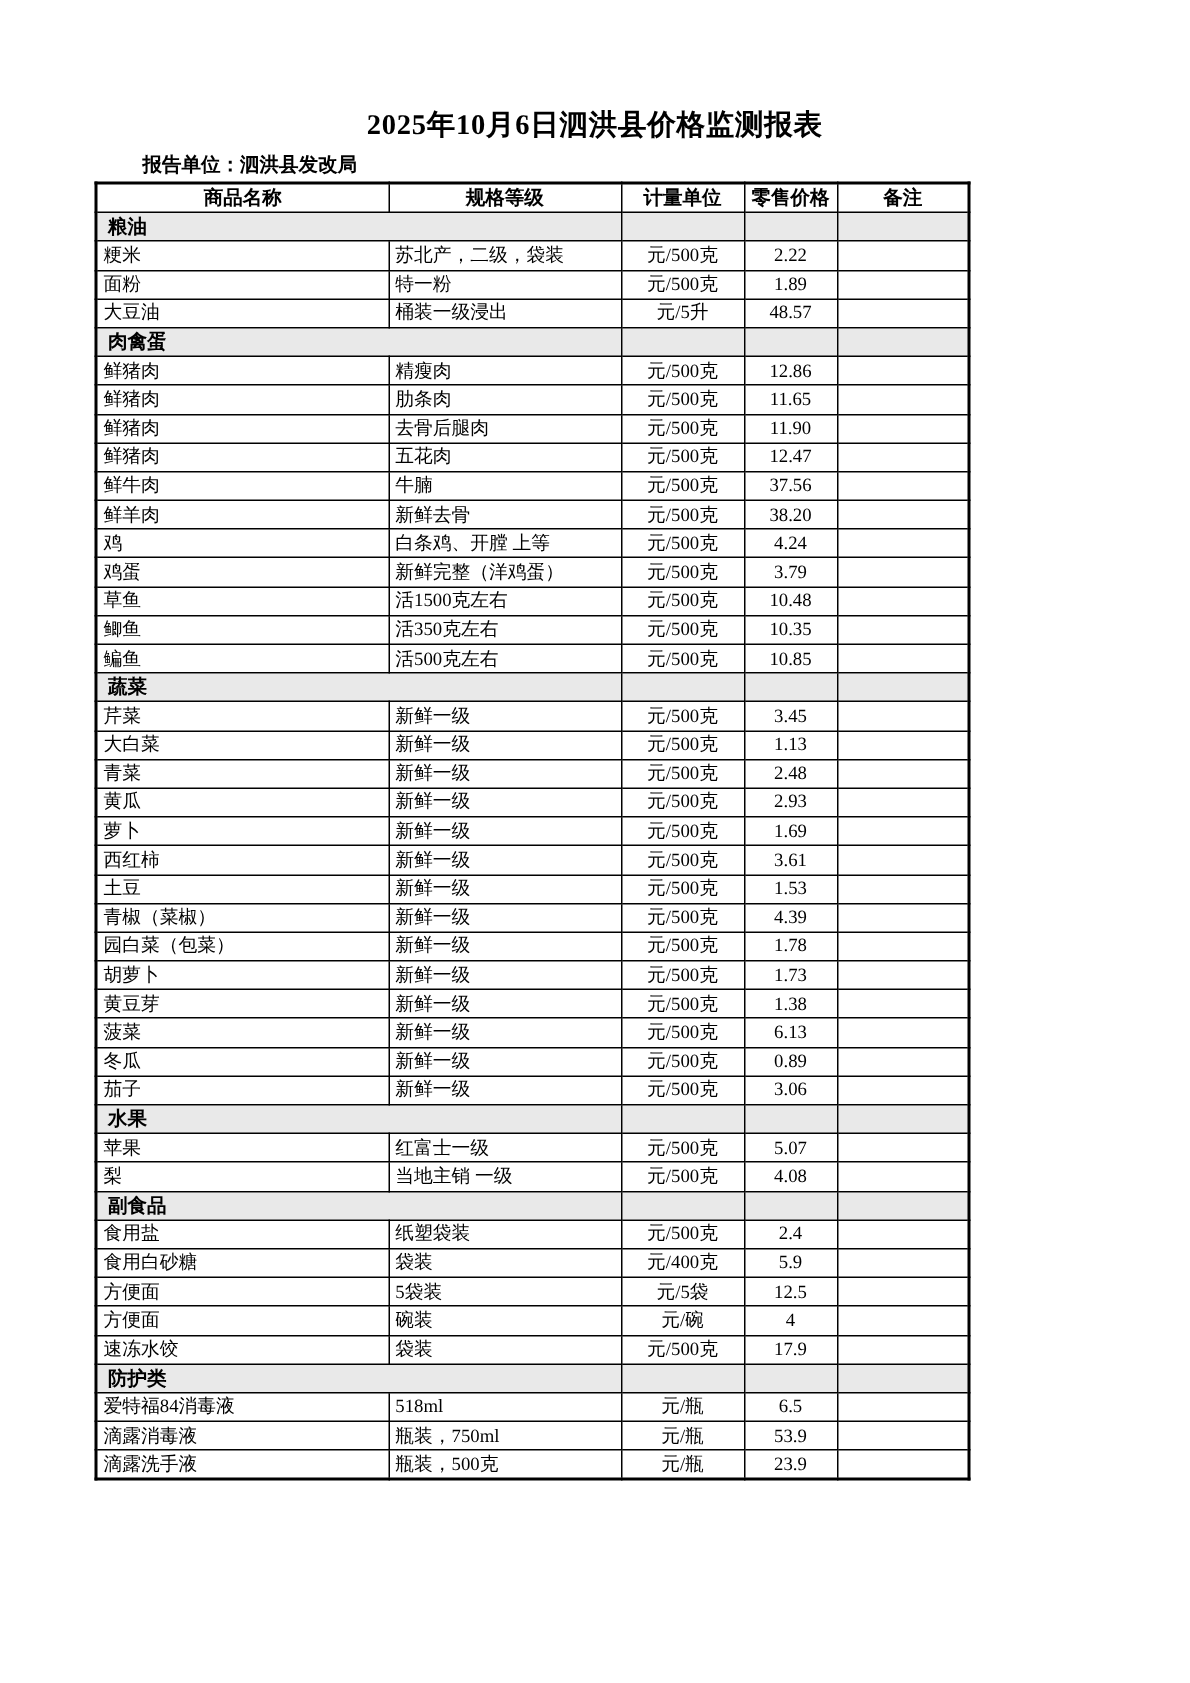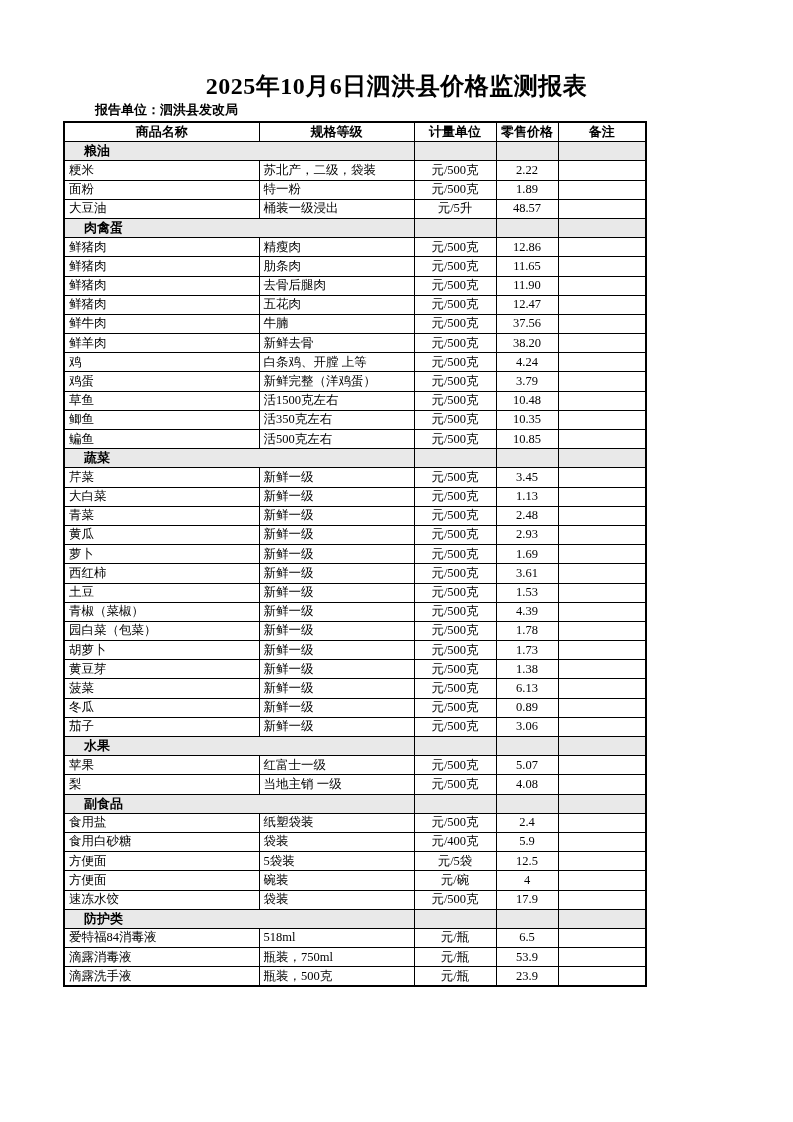--- a/index.html
+++ b/index.html
@@ -18,21 +18,21 @@
     position: absolute;
     inset: 0;
     background: #ffffff;
   }
   .doc-title {
     position: absolute;
     top: 70px;
     left: 0;
     width: 100%;
     text-align: center;
-    font-size: 24px;
+    font-size: 19px;
     font-weight: bold;
     letter-spacing: 0.5px;
     font-family: "Liberation Serif", "DejaVu Serif", serif;
   }
   .report-unit {
     position: absolute;
     top: 101px;
     left: 95px;
     font-size: 13px;
     font-weight: bold;
@@ -60,21 +60,21 @@
   table.price-table th {
     font-size: 13px;
     font-weight: bold;
     background: #ffffff;
   }
   tr.section-row td {
     background: #e9e9e9;
     font-weight: bold;
     font-size: 13px;
     text-align: left;
-    padding-left: 19px;
+    padding-left: 7px;
   }
   td.cell-name {
     text-align: left;
     padding-left: 10px;
   }
   td.cell-spec {
     text-align: left;
     padding-left: 4px;
   }
   td.cell-unit,

